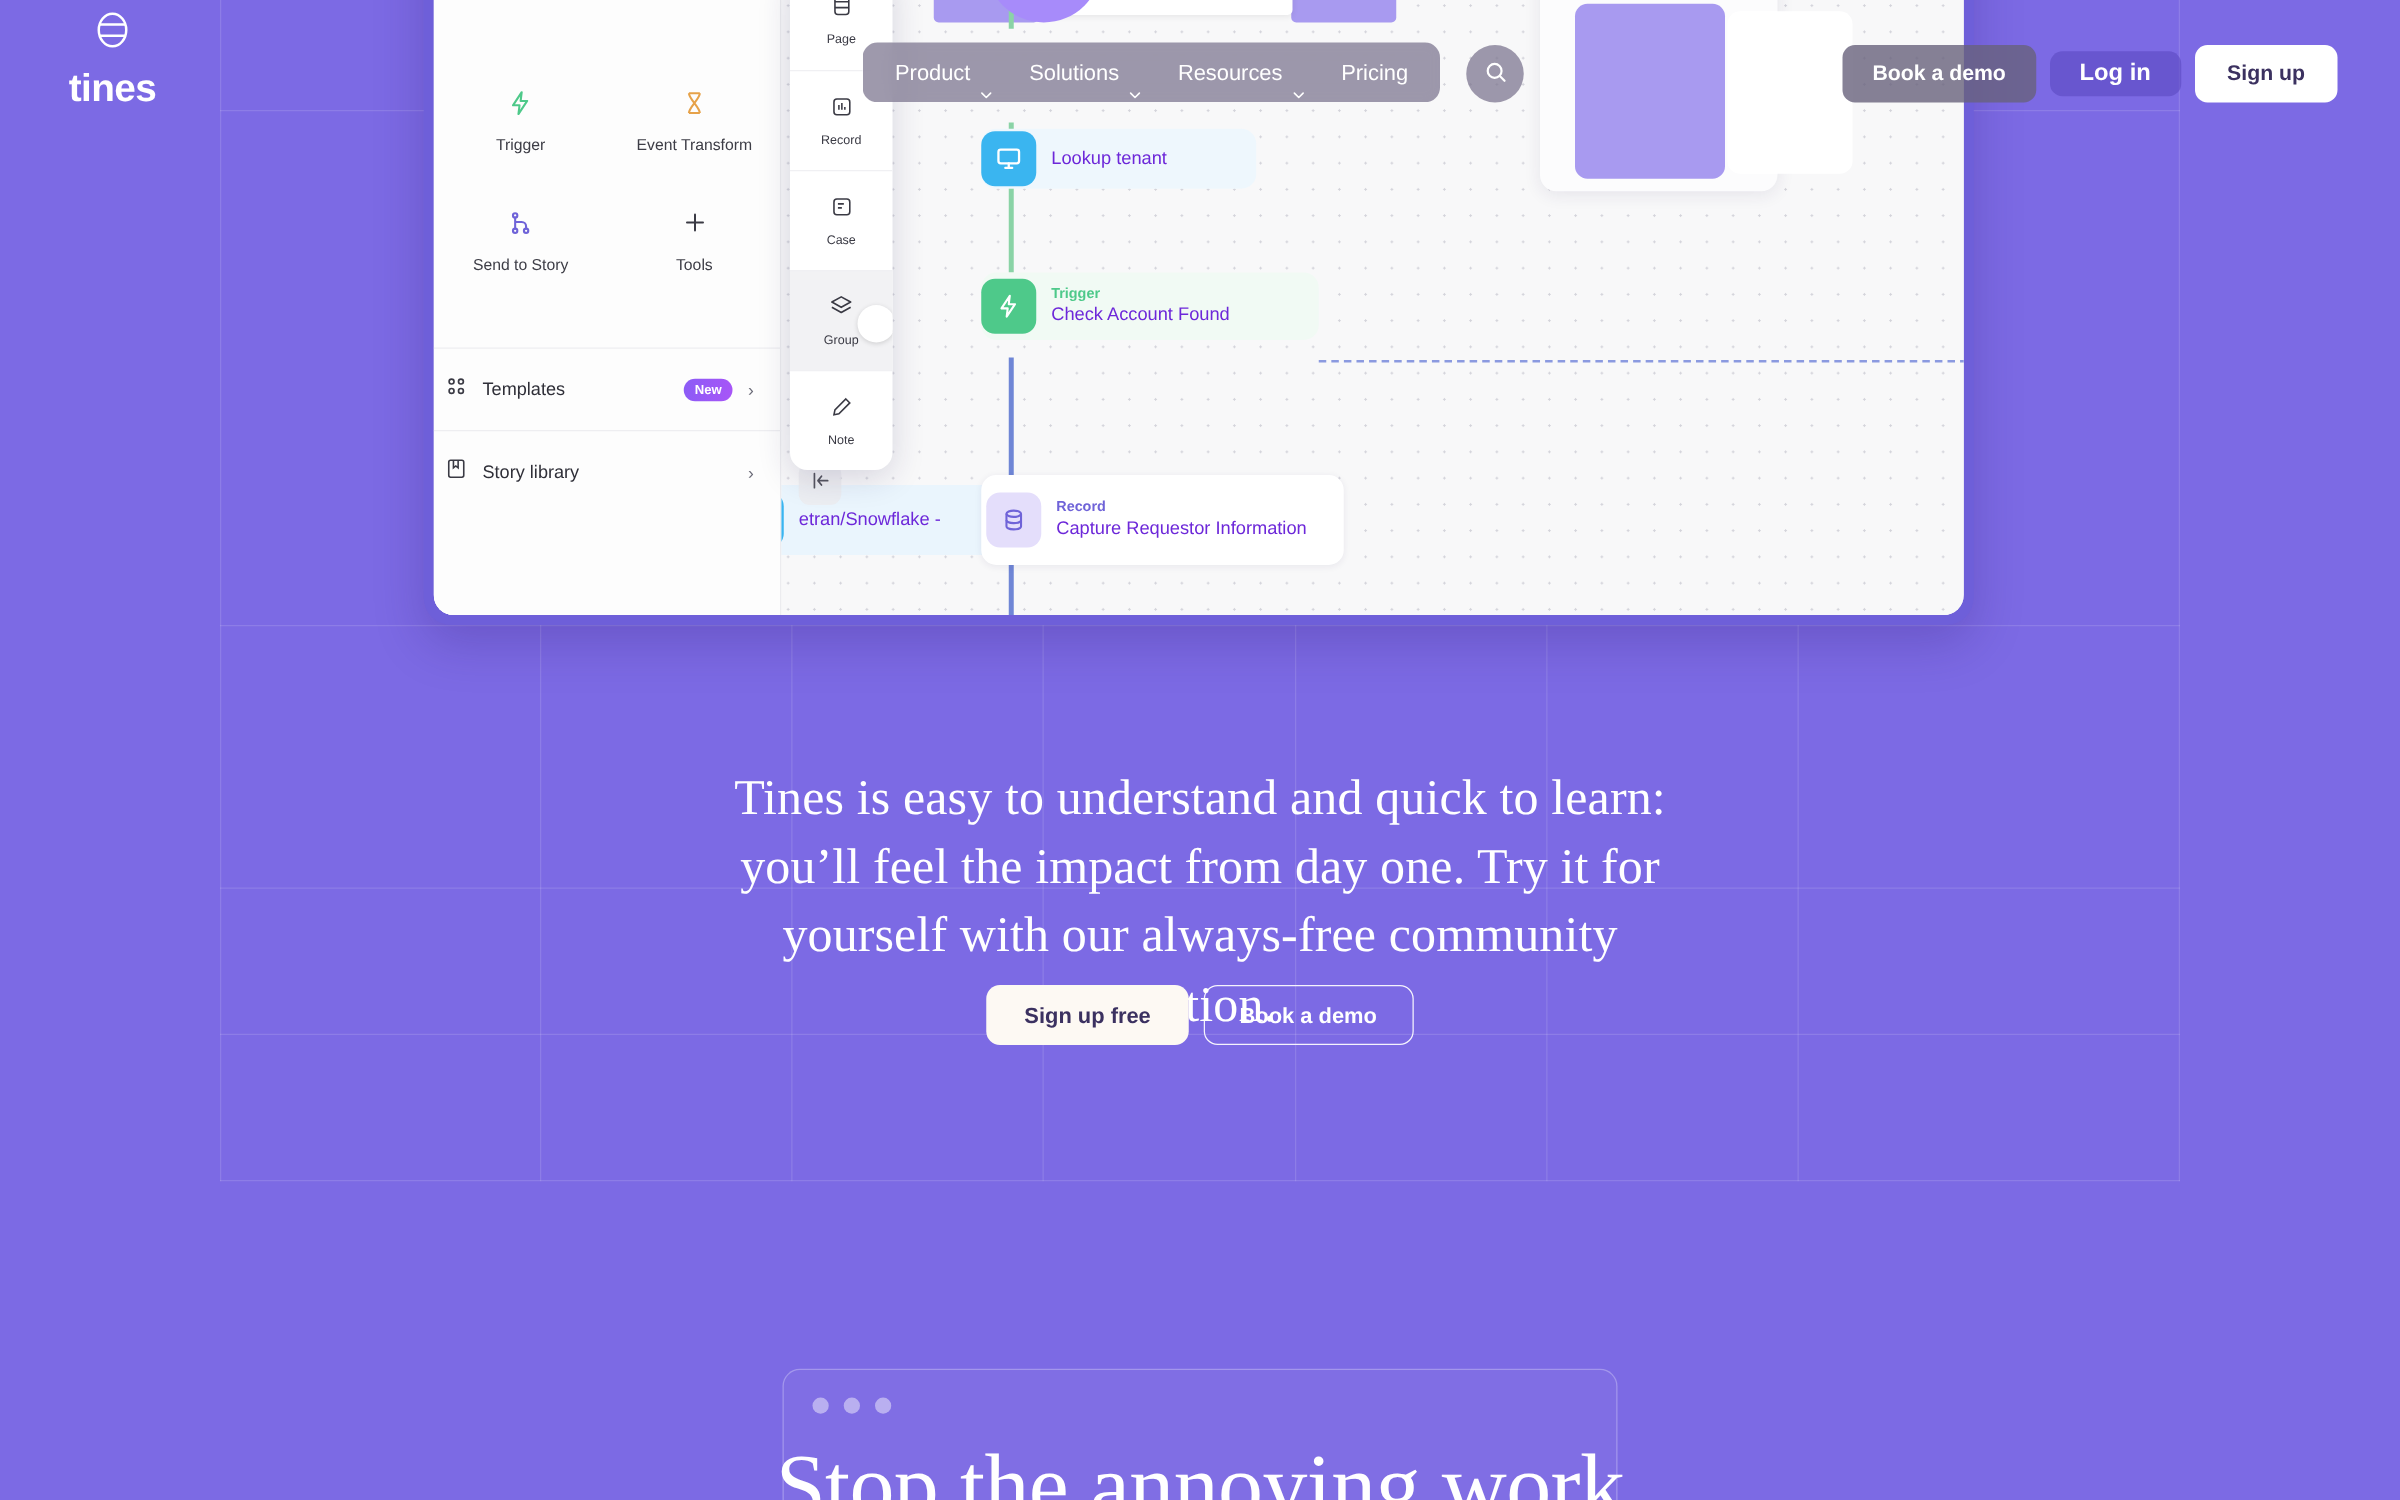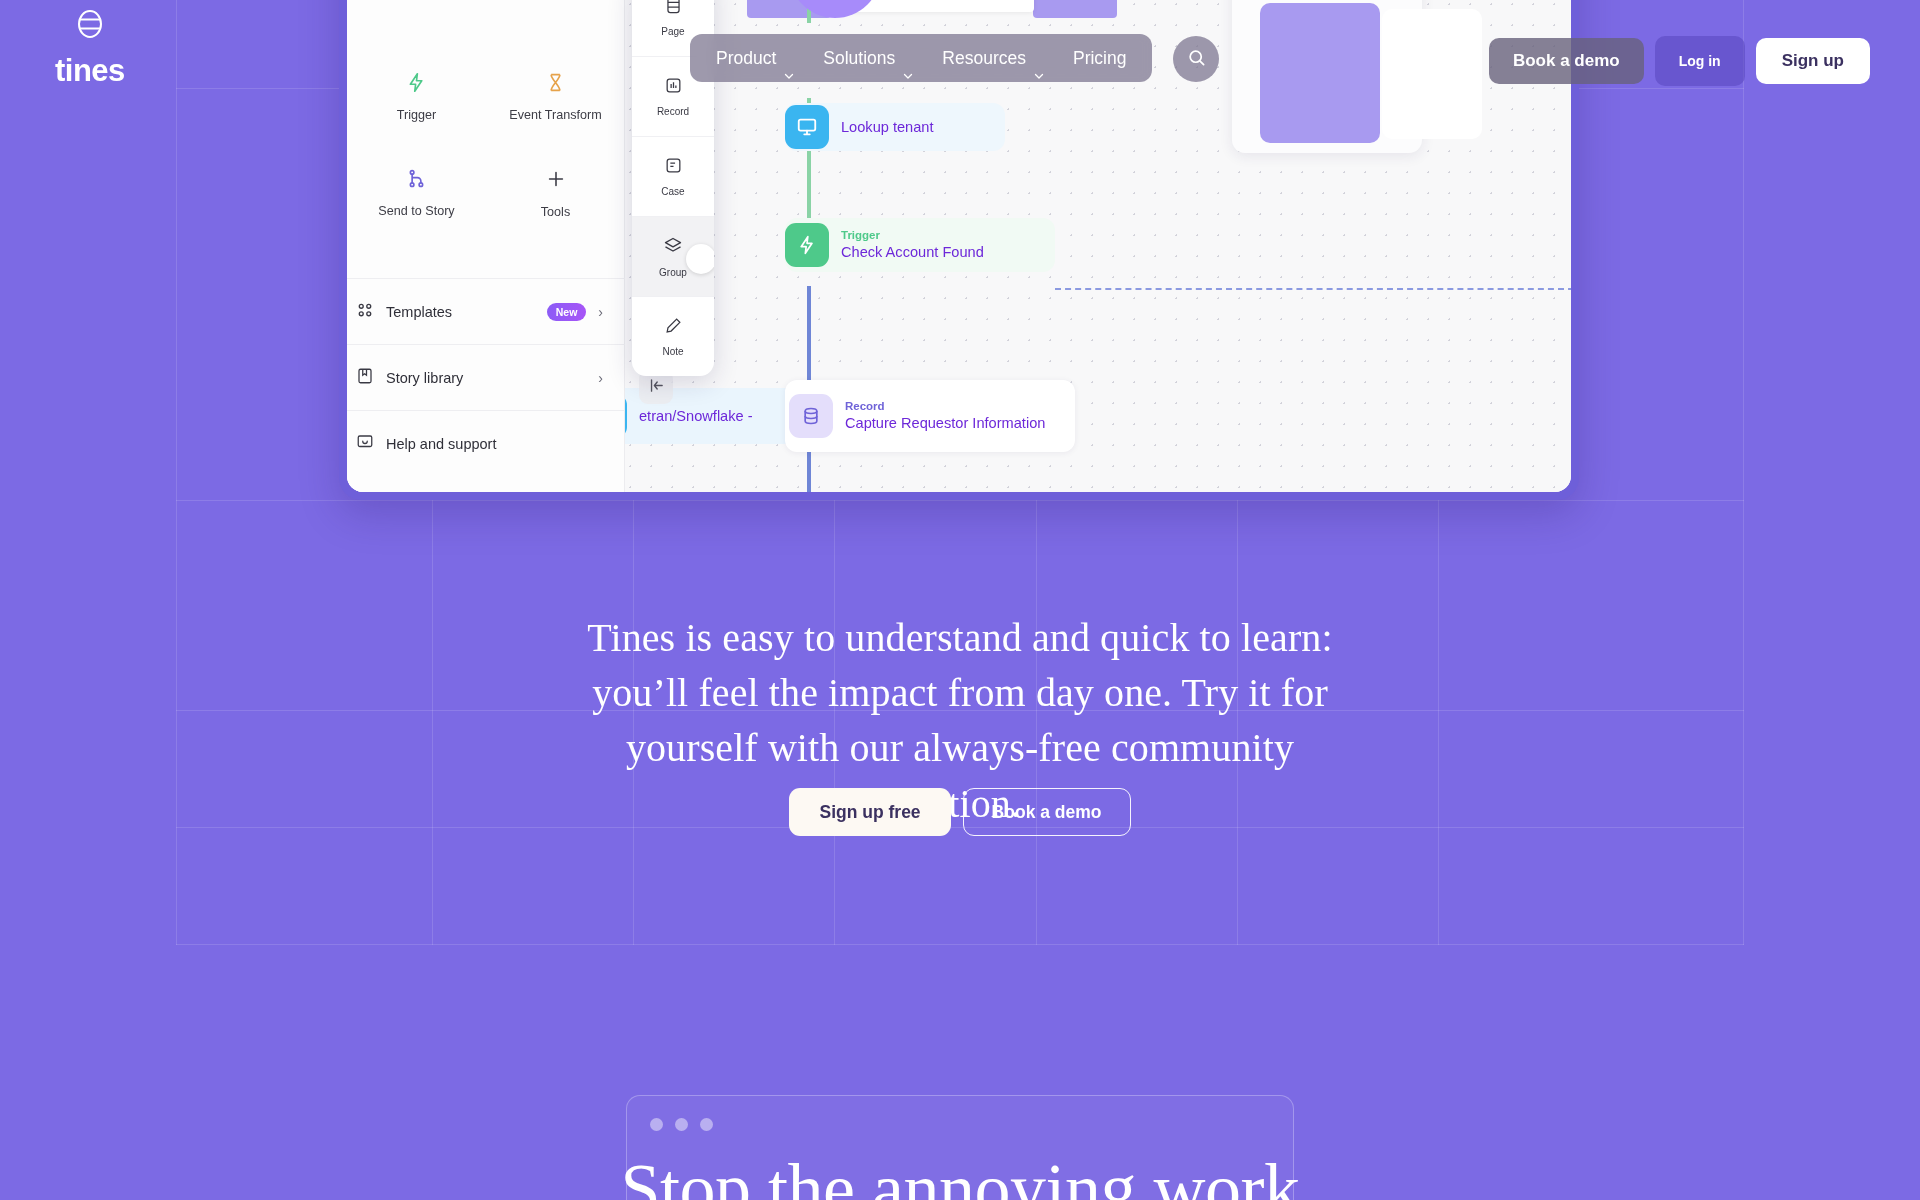--- a/index.html
+++ b/index.html
@@ -50,23 +50,23 @@
   }
 
   .nav-right { position: absolute; right: 50px; top: 36px; display: flex; align-items: center; gap: 11px; }
   .btn-demo-top {
     height: 46px; padding: 0 24px; border-radius: 10px;
     background: rgba(104,98,124,0.80);
     color: #fff; font-size: 17px; font-weight: 600;
     display: flex; align-items: center; cursor: pointer; border: none; white-space: nowrap;
   }
   .btn-login {
-    height: 50px; padding: 0 24px; border-radius: 10px;
+    height: 36px; padding: 0 24px; border-radius: 10px;
     background: rgba(88,70,190,0.55);
-    color: #fff; font-size: 14px; font-weight: 600;
+    color: #fff; font-size: 19px; font-weight: 600;
     display: flex; align-items: center; cursor: pointer; border: none; white-space: nowrap;
   }
   .btn-signup {
     height: 46px; padding: 0 26px; border-radius: 10px;
     background: #ffffff; color: #3b3160; font-size: 17px; font-weight: 600;
     display: flex; align-items: center; cursor: pointer; border: none; white-space: nowrap;
   }
 
   
   .app-frame {
@@ -371,29 +371,20 @@
           <div class="side-row">
             <span>
               <svg width="18" height="18" viewBox="0 0 24 24" fill="none" stroke="#3a3a44" stroke-width="1.7">
                   <rect x="4" y="3" width="16" height="18" rx="2"></rect>
                   <path d="M9 3v8l2.5-2L14 11V3"></path>
                 </svg>
             </span>
             <span class="side-row-label">Story library</span>
             <span class="chev-r">›</span>
           </div>
-          <div class="side-row">
-            <span>
-              <svg width="18" height="18" viewBox="0 0 24 24" fill="none" stroke="#3a3a44" stroke-width="1.7" stroke-linecap="round">
-                  <rect x="3" y="4" width="18" height="14" rx="2"></rect>
-                  <path d="M9 11a3 3 0 0 0 6 0"></path>
-                </svg>
-            </span>
-            <span class="side-row-label">Help and support</span>
-          </div>
         </div>
       </div>
 
       <div class="float-panel">
         <div class="fp-item">
           <span>
             <svg width="19" height="19" viewBox="0 0 24 24" fill="none" stroke="#3a3a44" stroke-width="1.6">
                 <rect x="5" y="3" width="14" height="18" rx="3"></rect>
                 <path d="M5 8h14M5 14h14"></path>
               </svg>

